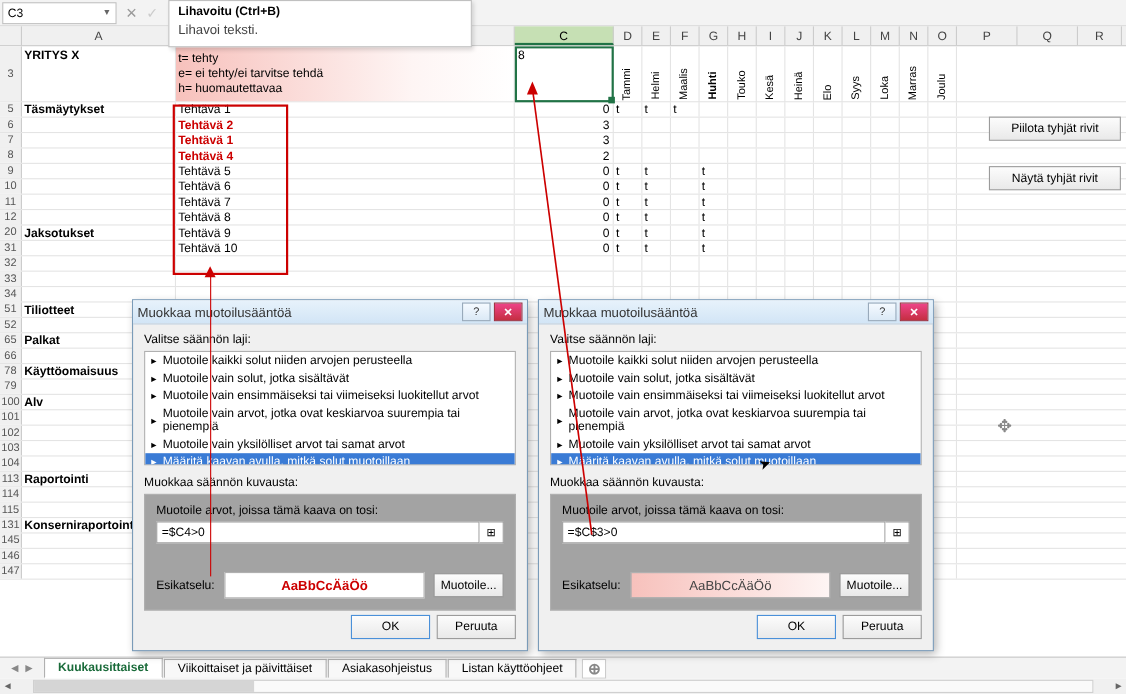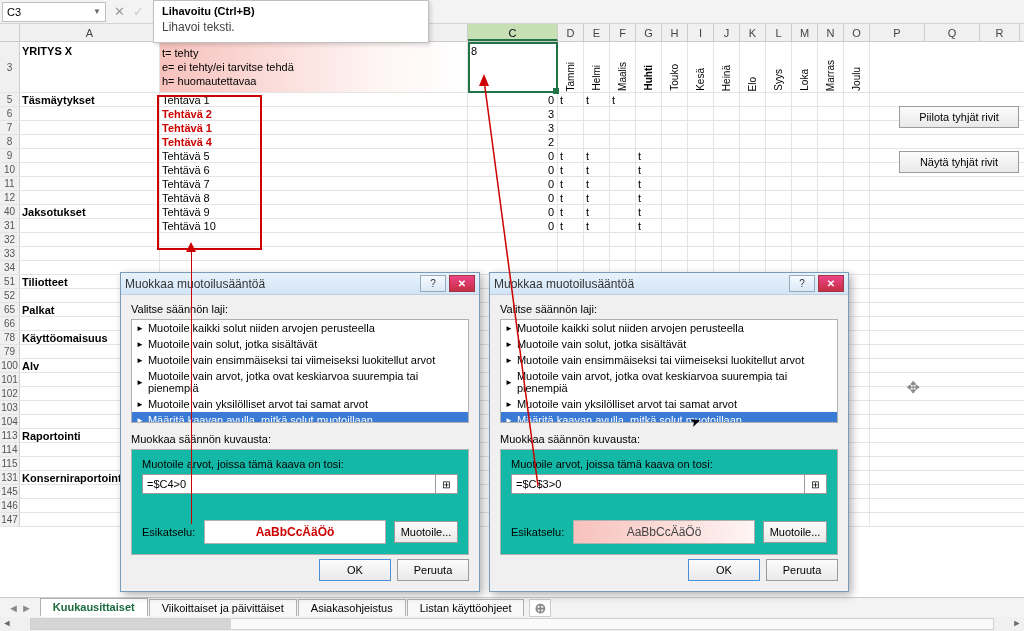--- a/index.html
+++ b/index.html
@@ -223,21 +223,21 @@
     align-items: center;
     gap: 4px;
   }
   .rule-item.selected {
     background: #3a7bd5;
     color: #fff;
   }
   .arrow-sm { font-size: 8px; }
   .desc-box {
     border: 1px solid #b0b0b0;
-    background: #14b8a6;
+    background: #a3a3a3;
     padding: 8px 10px 10px;
   }
   .desc-lbl { font-size: 11px; margin-bottom: 4px; }
   .formula-row { display: flex; margin-bottom: 26px; justify-content: flex-end; }
   .formula-input {
     flex: 1;
     height: 20px;
     border: 1px solid #9b9b9b;
     padding: 2px 4px;
     font-size: 11px;
@@ -639,21 +639,21 @@
         <div class="cell col-narrow"></div>
         <div class="cell col-narrow"></div>
         <div class="cell col-narrow"></div>
         <div class="cell col-narrow"></div>
         <div class="cell col-narrow"></div>
         <div class="cell col-narrow"></div>
         <div class="cell col-narrow"></div>
         <div class="cell col-narrow"></div>
   </div>
       <div class="grid-row">
-    <div class="row-head">40</div>
+    <div class="row-head">20</div>
     <div class="cell col-a bold">Jaksotukset</div>
     <div class="cell col-b ">Tehtävä 9</div>
     <div class="cell col-c num">0</div>
     <div class="cell col-narrow">t</div>
         <div class="cell col-narrow">t</div>
         <div class="cell col-narrow"></div>
         <div class="cell col-narrow">t</div>
         <div class="cell col-narrow"></div>
         <div class="cell col-narrow"></div>
         <div class="cell col-narrow"></div>

